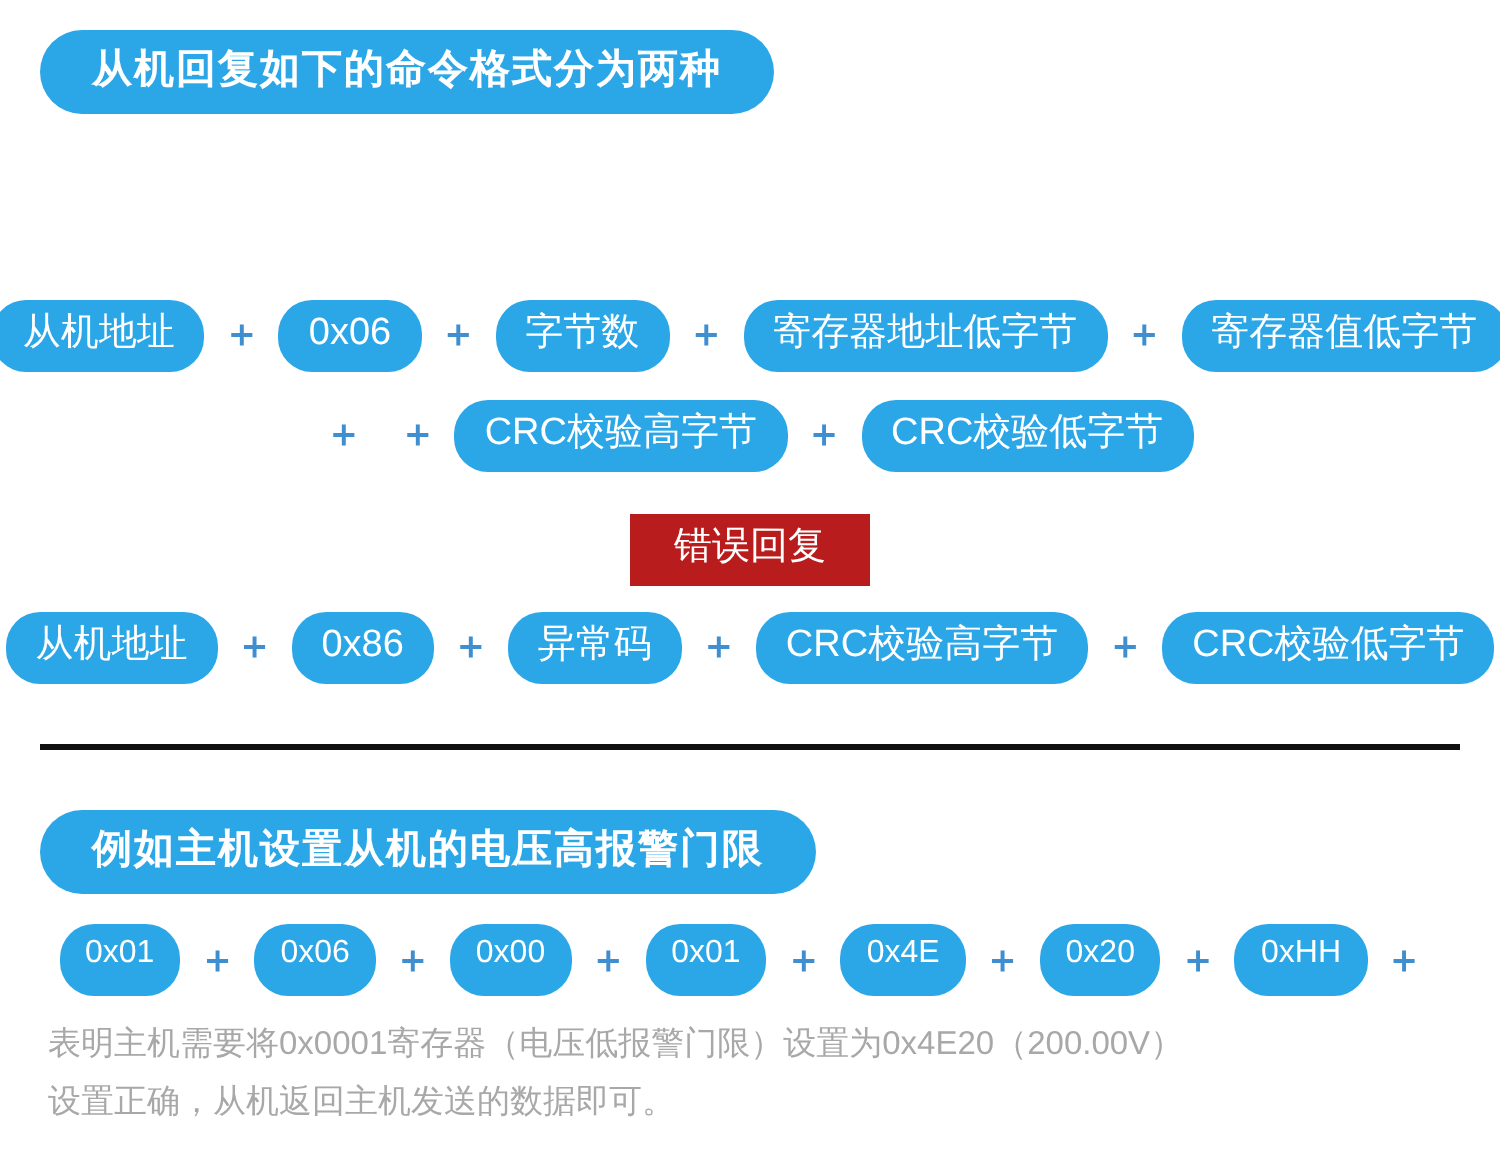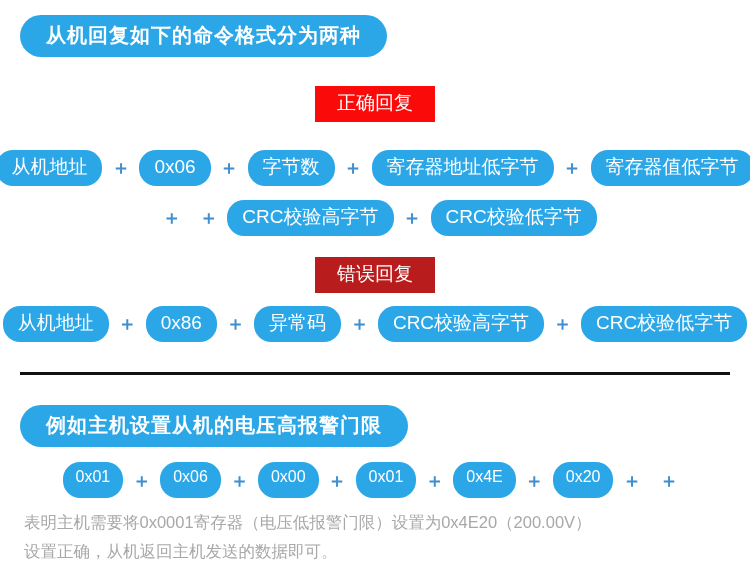--- a/index.html
+++ b/index.html
@@ -103,23 +103,20 @@
 </style>
 </head>
 <body>
 
 <div class="page">
 
   <div class="blk heading-wrap" style="top:15px;">
     <span class="heading-pill">从机回复如下的命令格式分为两种</span>
   </div>
 
-  <div class="blk banner-row" style="top:86px;">
-    <span class="banner ok">正确回复</span>
-  </div>
 
   <div class="blk chip-row" style="top:150px;">
     <span class="chip">从机地址</span>
     <span class="plus">＋</span>
     <span class="chip">0x06</span>
     <span class="plus">＋</span>
     <span class="chip">字节数</span>
     <span class="plus">＋</span>
     <span class="chip">寄存器地址低字节</span>
     <span class="plus">＋</span>
@@ -164,20 +161,21 @@
     <span class="chip hex">0x06</span>
     <span class="plus">＋</span>
     <span class="chip hex">0x00</span>
     <span class="plus">＋</span>
     <span class="chip hex">0x01</span>
     <span class="plus">＋</span>
     <span class="chip hex">0x4E</span>
     <span class="plus">＋</span>
     <span class="chip hex">0x20</span>
     <span class="plus">＋</span>
+    <span class="chip hex">0xHH</span>
     <span class="plus">＋</span>
   </div>
 
   <div class="blk note" style="top:508px;">
     <div>表明主机需要将0x0001寄存器（电压低报警门限）设置为0x4E20（200.00V）</div>
     <div>设置正确，从机返回主机发送的数据即可。</div>
   </div>
 
 </div>
 

